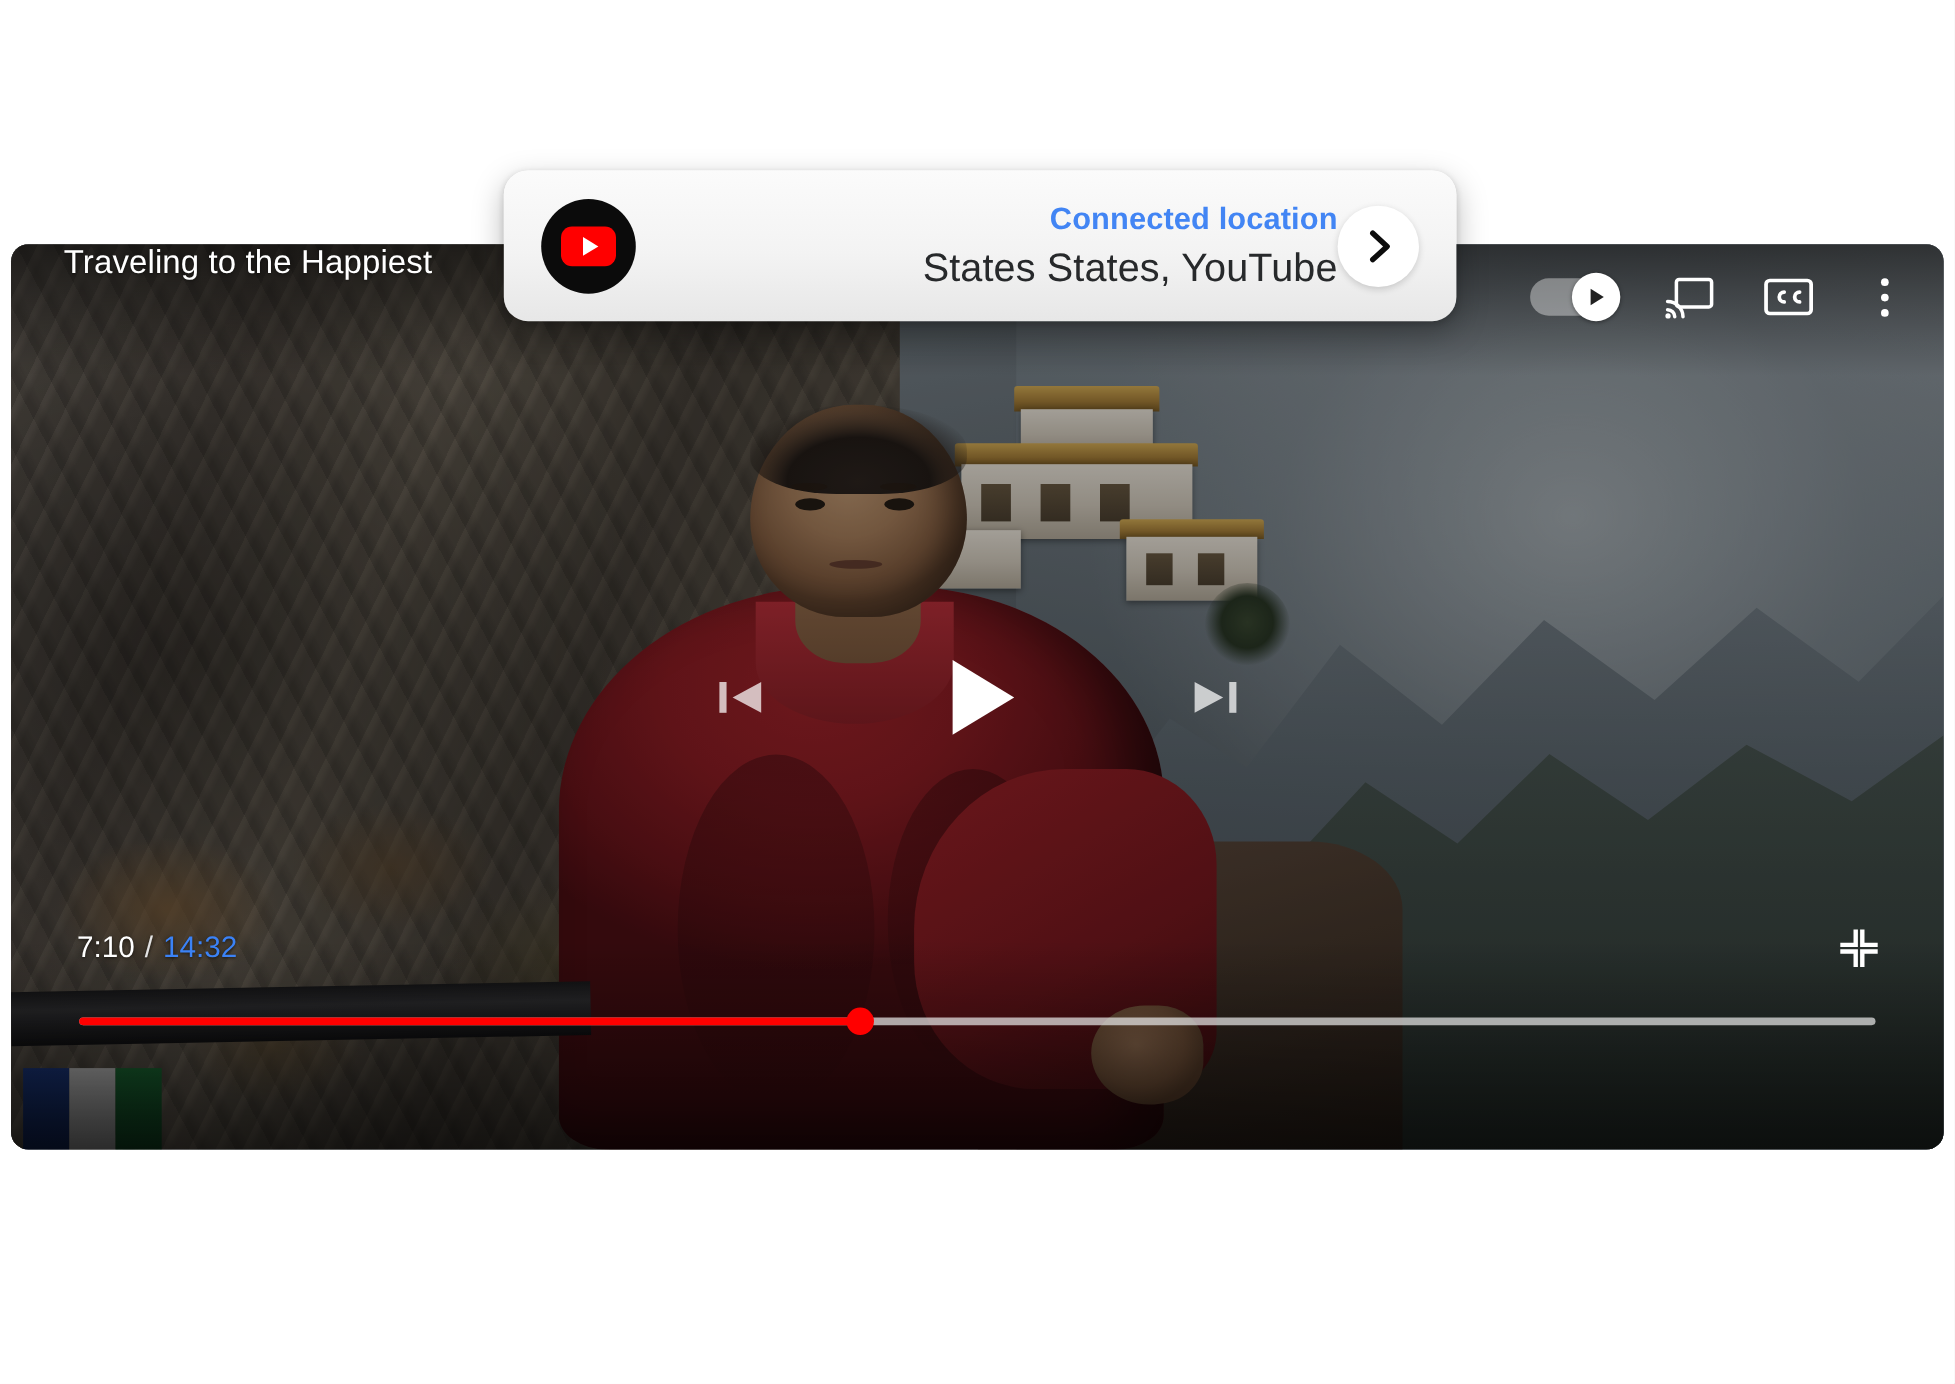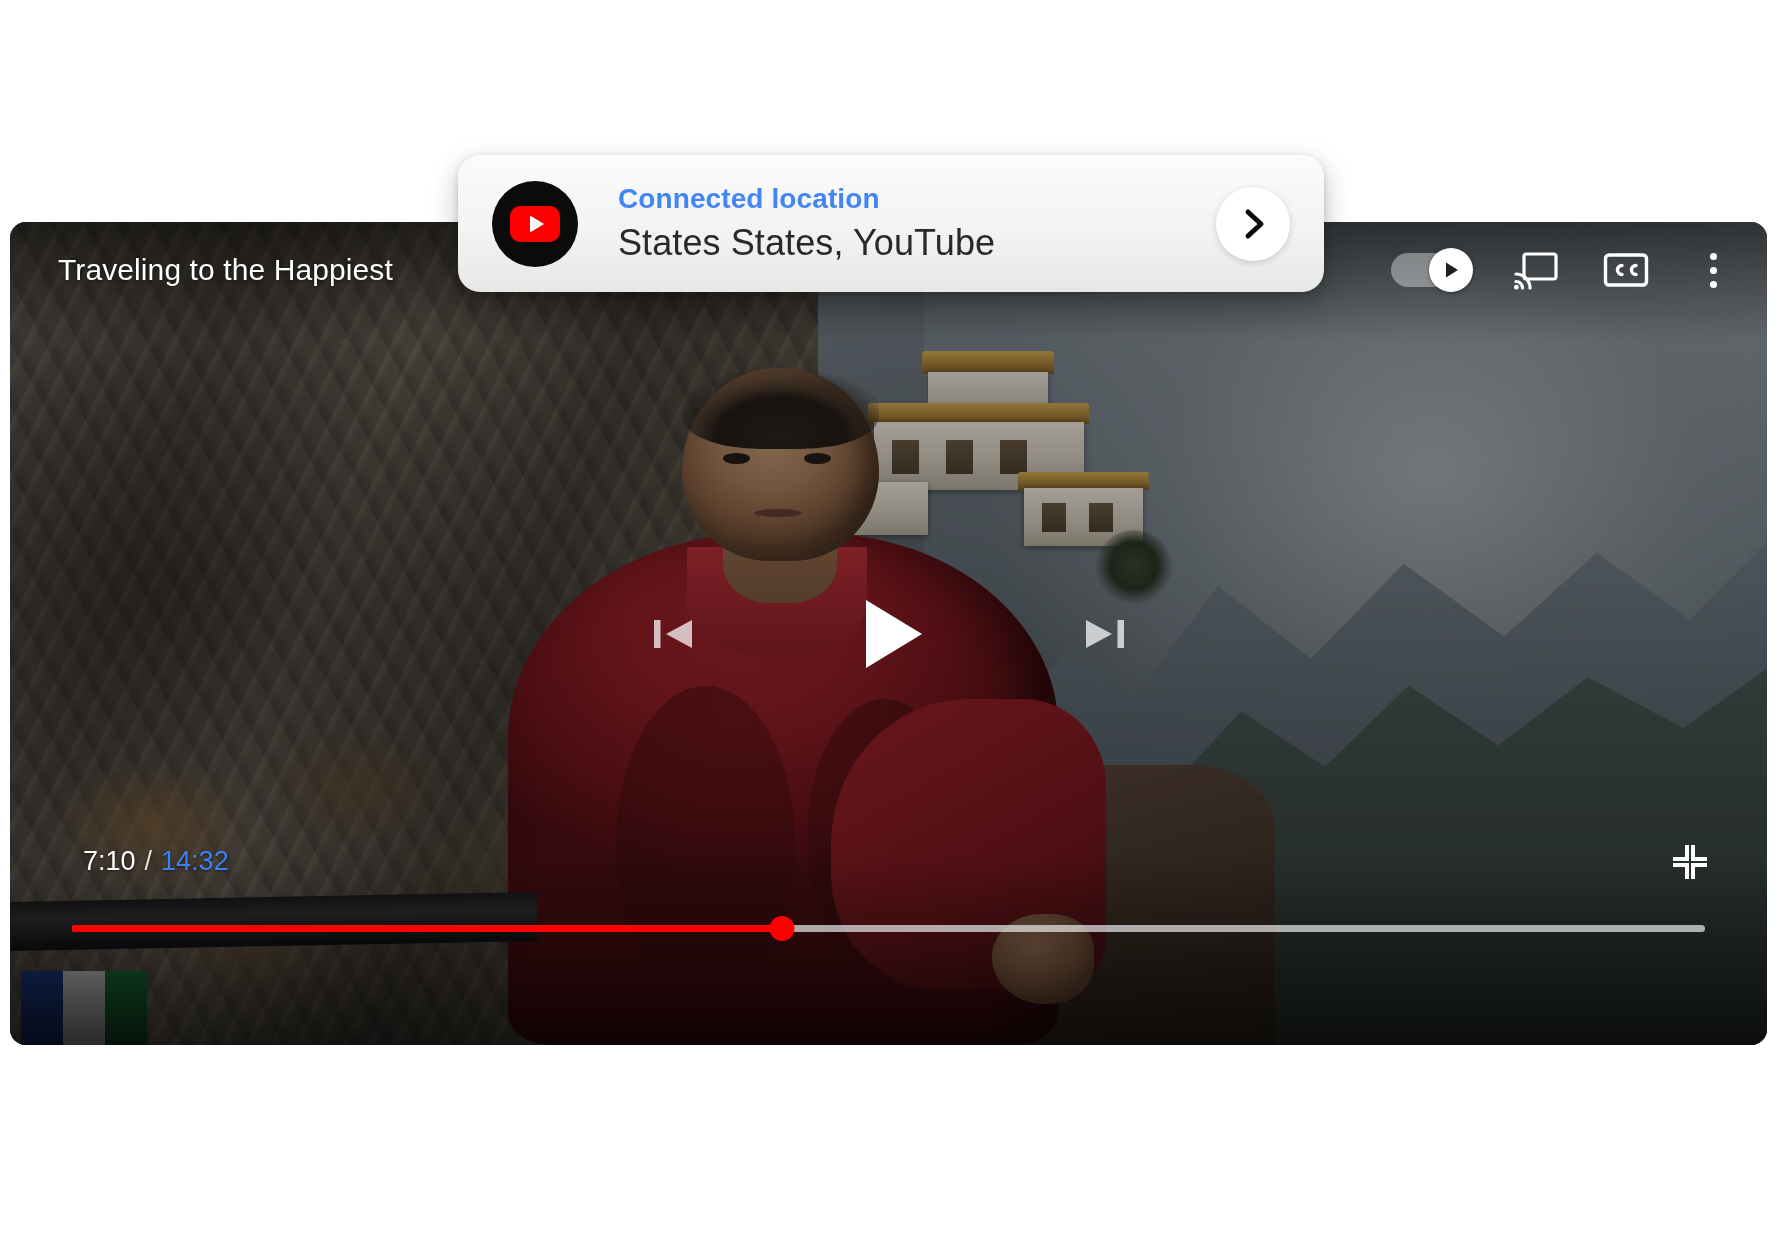--- a/index.html
+++ b/index.html
@@ -291,21 +291,20 @@
     height: 190px;
     background: linear-gradient(0deg, rgba(0,0,0,.6) 0%, rgba(0,0,0,0) 100%);
   }
 
   
   .top-bar {
     position: absolute;
     left: 0; right: 0; top: 0;
     height: 96px;
     display: flex;
-    align-items: center;
     padding: 0 34px 0 48px;
     box-sizing: border-box;
   }
   .video-title {
     color: #ffffff;
     font-size: 30px;
     letter-spacing: .1px;
     white-space: nowrap;
     overflow: hidden;
     flex: 1 1 auto;
@@ -382,21 +381,20 @@
   .t-dim { opacity: .72; }
 
   
   .time-row {
     position: absolute;
     left: 60px;
     bottom: 168px;
     display: flex;
     align-items: center;
     gap: 0;
-    margin-left: 13px;
   }
   .t-cur {
     color: #ffffff;
     font-size: 27px;
     text-shadow: 0 1px 3px rgba(0,0,0,.6);
   }
   .t-sep {
     color: #e3e3e3;
     font-size: 27px;
     padding: 0 9px;
@@ -461,20 +459,21 @@
     width: 866px;
     height: 137px;
     border-radius: 22px;
     background: linear-gradient(180deg, #fbfbfb 0%, #f3f3f3 55%, #e7e7e7 100%);
     box-shadow: 0 10px 28px rgba(0,0,0,.26), 0 2px 6px rgba(0,0,0,.14);
     display: flex;
     align-items: center;
     padding: 0 34px 0 34px;
     box-sizing: border-box;
     z-index: 20;
+    text-align: right;
   }
   .yt-avatar {
     flex: 0 0 auto;
     width: 86px;
     height: 86px;
     border-radius: 50%;
     background: #0b0b0b;
     display: flex;
     align-items: center;
     justify-content: center;

